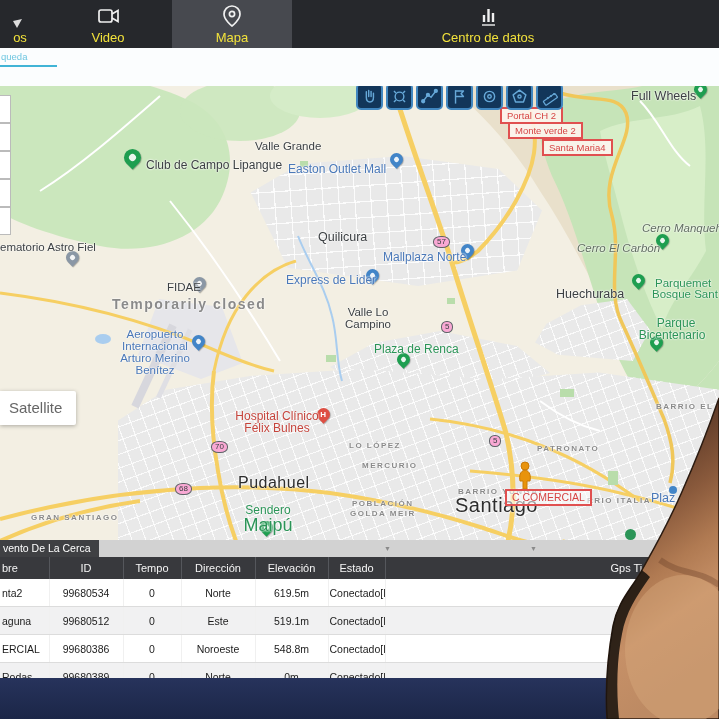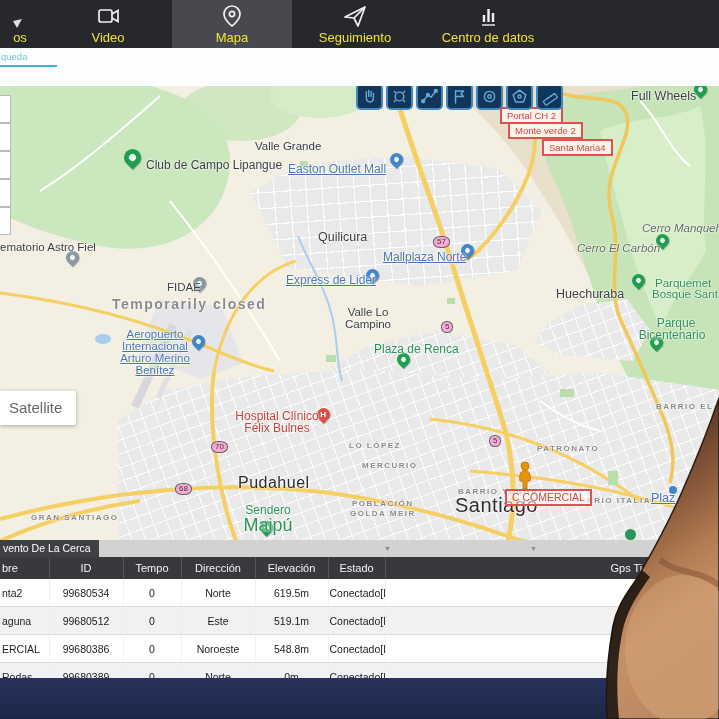--- a/index.html
+++ b/index.html
@@ -15,21 +15,21 @@
   #subbar{position:absolute;left:0;top:48px;width:719px;height:38px;background:#fbfdfe;z-index:19;}
   #subbar .hint{position:absolute;left:1px;top:3px;font-size:9.5px;color:#6fc6e0;}
   #subbar .uline{position:absolute;left:0;top:17px;width:57px;height:2px;background:#41b4d6;}
   
   #map{position:absolute;left:0;top:70px;width:719px;height:470px;background:#f3efe3;border-top:1px solid #9aa0a6;overflow:hidden;z-index:1;}
   #map svg.layer{position:absolute;left:0;top:0;}
   .urban{position:absolute;background-color:#e9e9e9;}
   .grid1{background-image:repeating-linear-gradient(86deg,rgba(255,255,255,.85) 0 1.2px,transparent 1.2px 16px),repeating-linear-gradient(-4deg,rgba(255,255,255,.85) 0 1.2px,transparent 1.2px 16px);}
   .grid2{background-image:repeating-linear-gradient(70deg,rgba(255,255,255,.8) 0 1.1px,transparent 1.1px 13px),repeating-linear-gradient(-20deg,rgba(255,255,255,.8) 0 1.1px,transparent 1.1px 13px);}
   .maplbl{position:absolute;white-space:nowrap;color:#3c4043;text-shadow:0 0 2px #fff,0 0 2px #fff;z-index:5;}
-  .maplbl.bl{color:#4a78b8;text-decoration:underline;}
+  .maplbl.bl{color:#4a78b8;}
   .maplbl.gr{color:#2b9457;}
   .maplbl.rd{color:#c5443c;}
   .maplbl.it{font-style:italic;color:#5f6d5f;}
   .maplbl.caps{color:#8a8a8a;letter-spacing:1.5px;font-weight:bold;}
   .maplbl.city{color:#2d2d2d;letter-spacing:.5px;}
   .maplbl.ctr{transform:translateX(-50%);}
   .pin{position:absolute;width:13px;height:13px;border-radius:50% 50% 50% 0;transform:rotate(-45deg);z-index:4;box-shadow:0 1px 1px rgba(0,0,0,.3);}
   .pin::after{content:"";position:absolute;left:4px;top:4px;width:5px;height:5px;border-radius:50%;background:rgba(255,255,255,.9);}
   .pin.big{width:17px;height:17px;}
   .pin.big::after{left:5px;top:5px;width:7px;height:7px;}
@@ -75,27 +75,20 @@
         <path d="M17 11 l6 -3.5 v11 l-6 -3.5"></path>
       </svg>
     <span class="lbl">Video</span>
   </div>
   <div class="navtab active" style="left:172px;width:120px;">
     <svg width="26" height="26" viewBox="0 0 26 26" fill="none" stroke="#f0f0f0" stroke-width="1.7">
       <path d="M13 3 C8.5 3 5 6.5 5 11 c0 6 8 12 8 12 s8 -6 8 -12 c0 -4.5 -3.5 -8 -8 -8 z"></path>
         <circle cx="13" cy="11" r="2.6"></circle>
       </svg>
     <span class="lbl">Mapa</span>
-  </div>
-  <div class="navtab" style="left:296px;width:118px;">
-    <svg width="26" height="26" viewBox="0 0 26 26" fill="none" stroke="#f0f0f0" stroke-width="1.7" stroke-linejoin="round">
-      <path d="M3 14 L23 4 L16 23 L12 15 Z"></path>
-        <path d="M12 15 L23 4"></path>
-      </svg>
-    <span class="lbl">Seguimiento</span>
   </div>
   <div class="navtab" style="left:418px;width:140px;">
     <svg width="26" height="26" viewBox="0 0 26 26" fill="none" stroke="#f0f0f0" stroke-width="2.4">
       <path d="M9 12 V19 M13.5 6 V19 M18 10 V19"></path>
         <path d="M7 22 H20" stroke-width="1.4"></path>
       </svg>
     <span class="lbl">Centro de datos</span>
   </div>
 </div>
 

